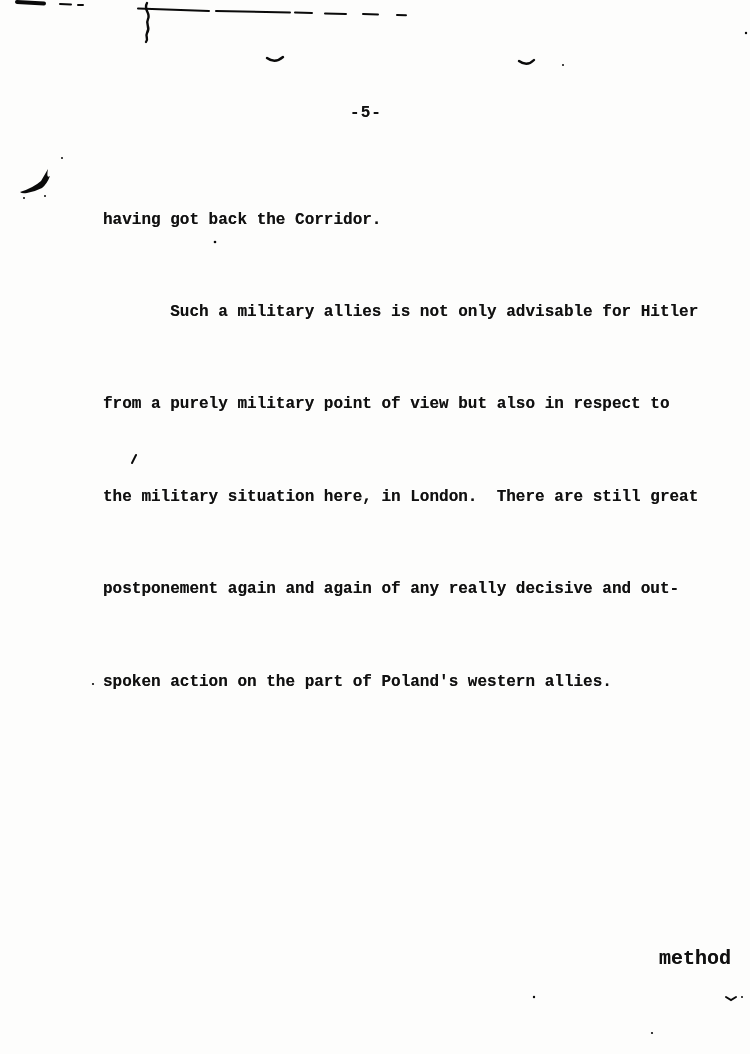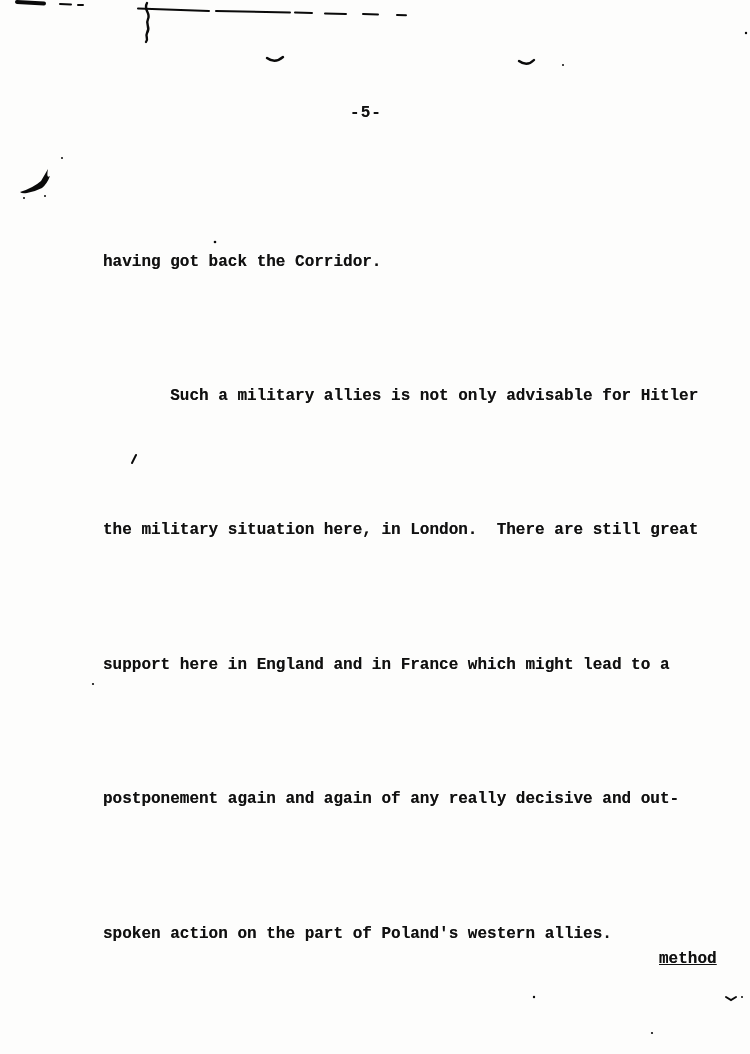--- a/index.html
+++ b/index.html
@@ -27,29 +27,28 @@
     letter-spacing: 1px;
   }
   .body-text {
     position: absolute;
     left: 103px;
     top: 143px;
     font-size: 16px;
     line-height: 30.8px;
     white-space: pre;
   }
-  .ln { height: 30.8px; margin-top: 42px; }
+  .ln { height: 30.8px; }
   .catchword {
     position: absolute;
     left: 659px;
     top: 944px;
-    font-size: 16px;
+    font-size: 20px;
     line-height: 30.8px;
     white-space: pre;
-    text-decoration: underline;
   }
   .artifacts {
     position: absolute;
     left: 0; top: 0;
     pointer-events: none;
   }
 </style>
 </head>
 <body>
 
@@ -79,22 +78,22 @@
       <circle cx="742" cy="997" r="1"></circle>
       <circle cx="652" cy="1033" r="1.1"></circle>
     </g>
   </svg>
 
   <div class="page-number typewriter">-5-</div>
 
   <div class="body-text typewriter">
     <div class="ln">having got back the Corridor.</div>
     <div class="ln">       Such a military allies is not only advisable for Hitler</div>
+    <div class="ln">from a purely military point of view but also in respect to</div>
     <div class="ln">the military situation here, in London.  There are still great</div>
-    <div class="ln">support here in England and in France which might lead to a</div>
     <div class="ln">postponement again and again of any really decisive and out-</div>
     <div class="ln">spoken action on the part of Poland's western allies.</div>
     
     
     
     
     
     
     
     

